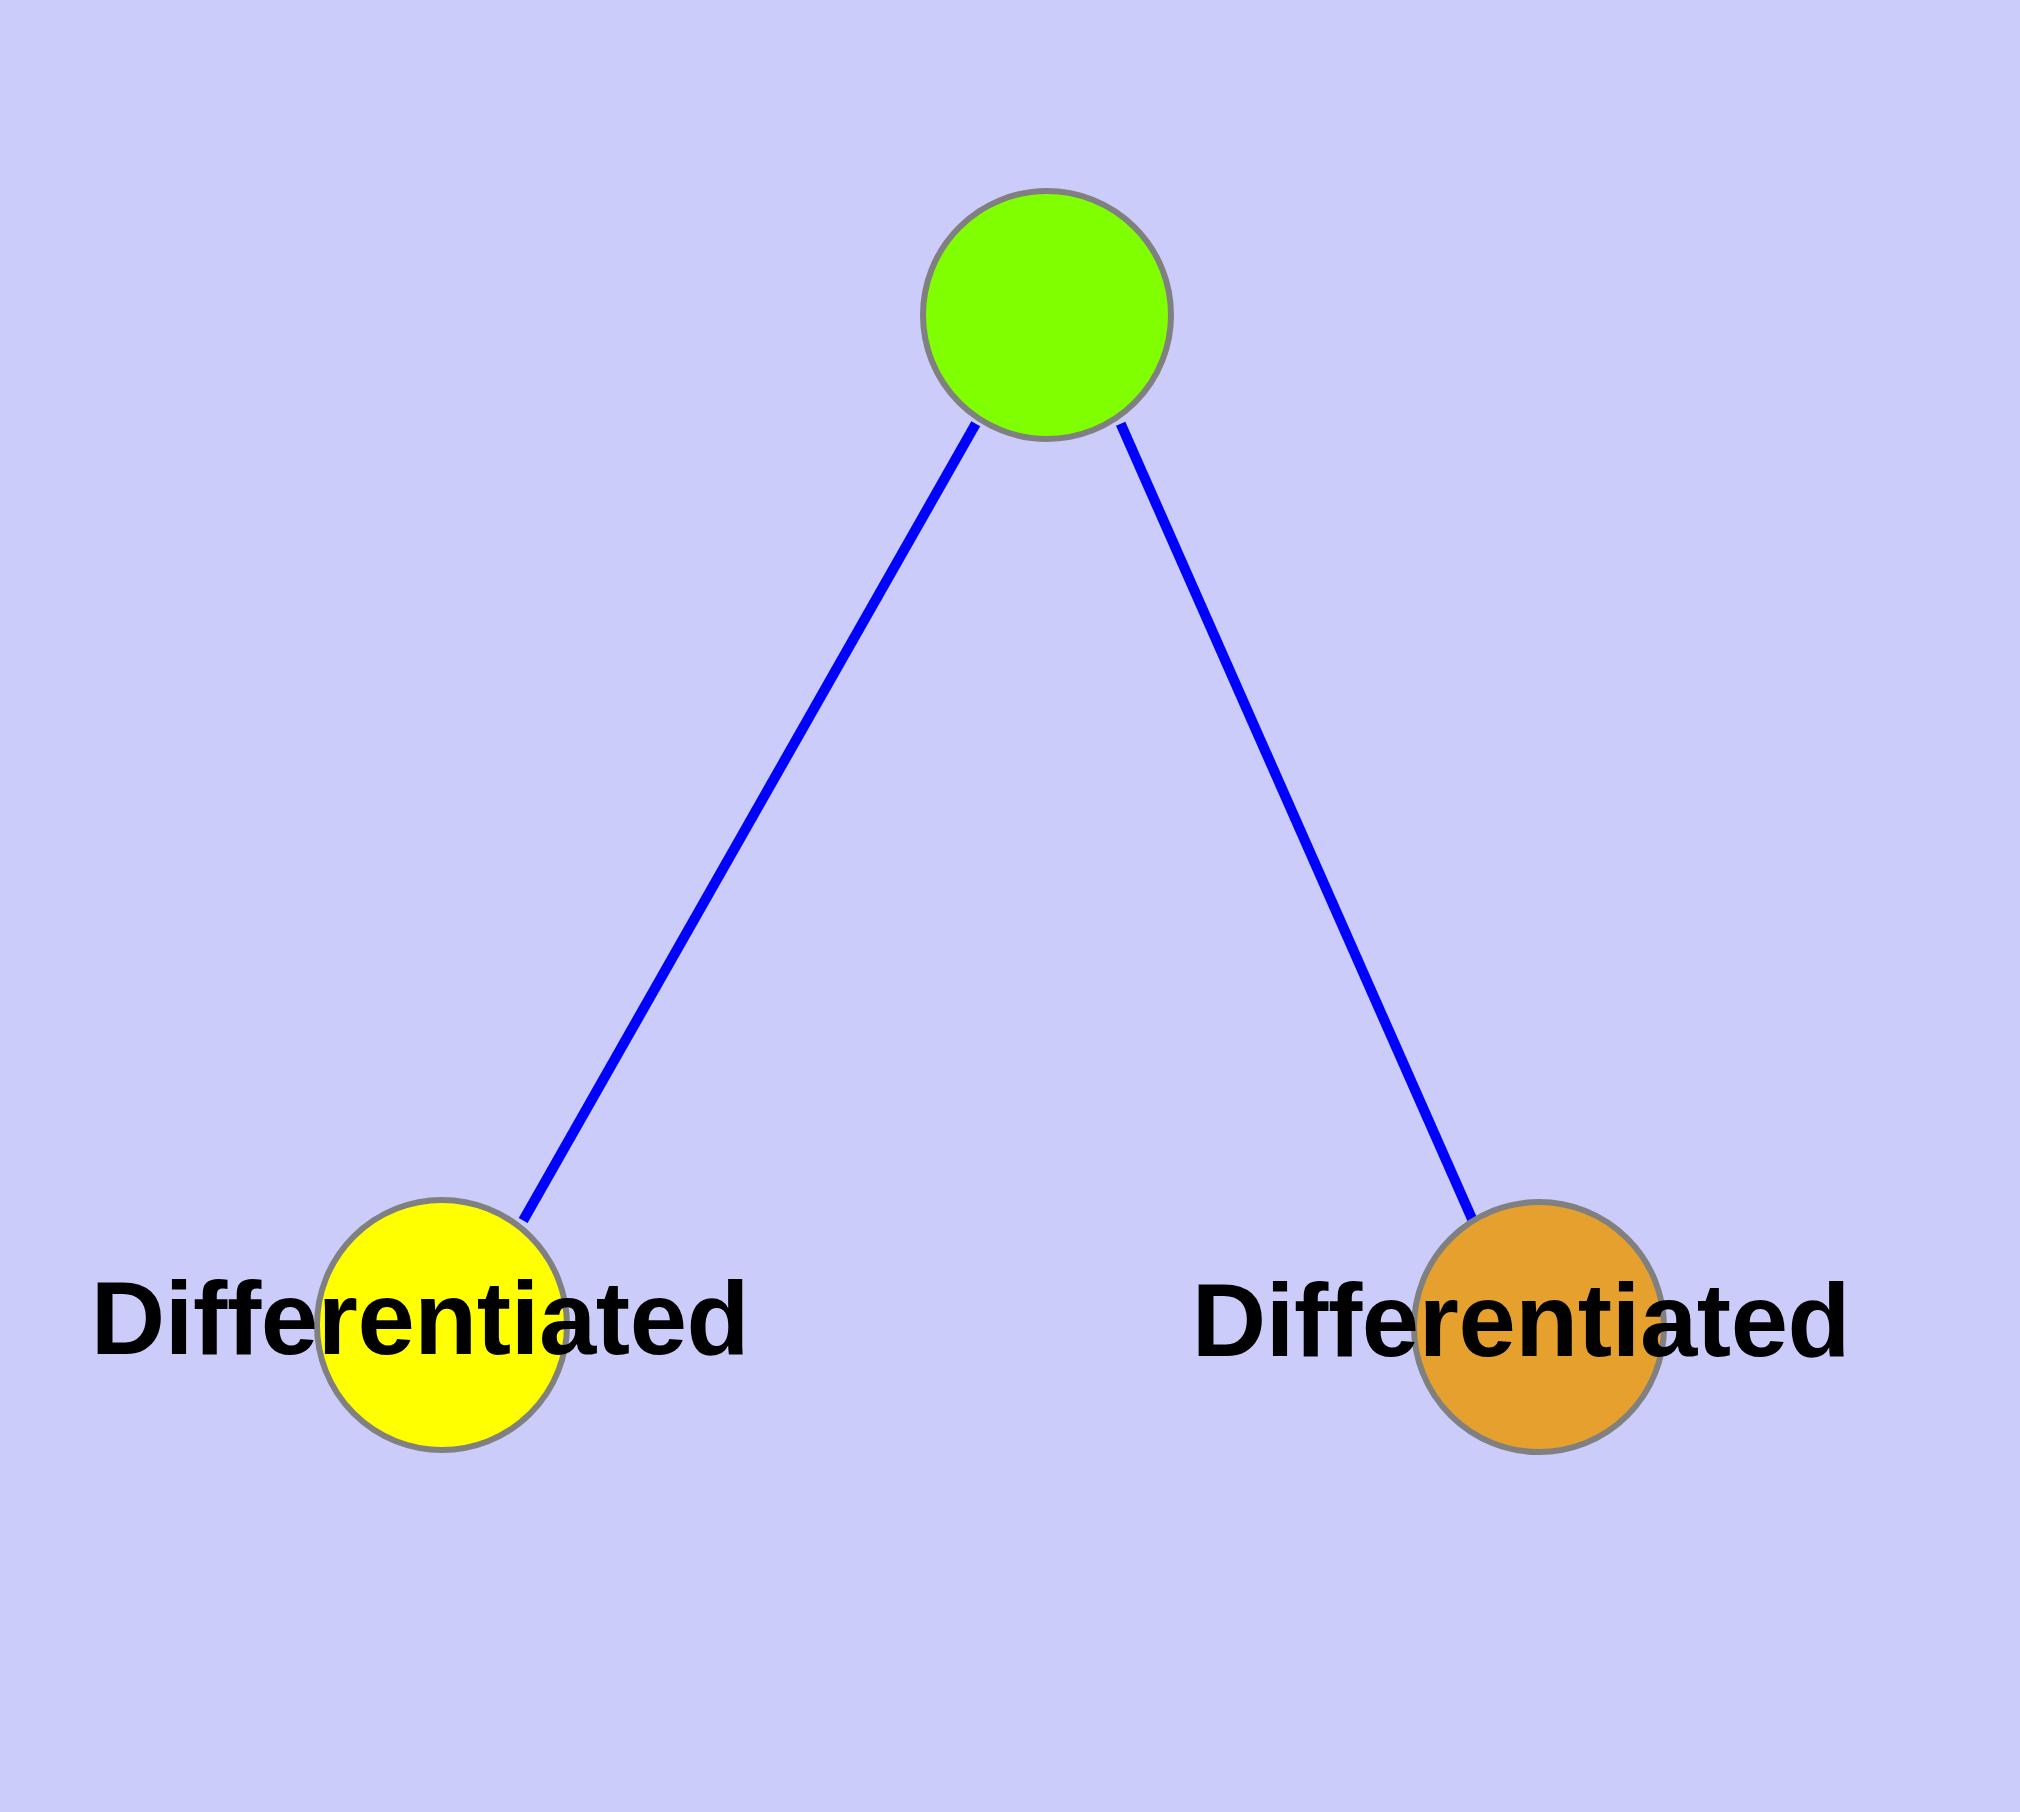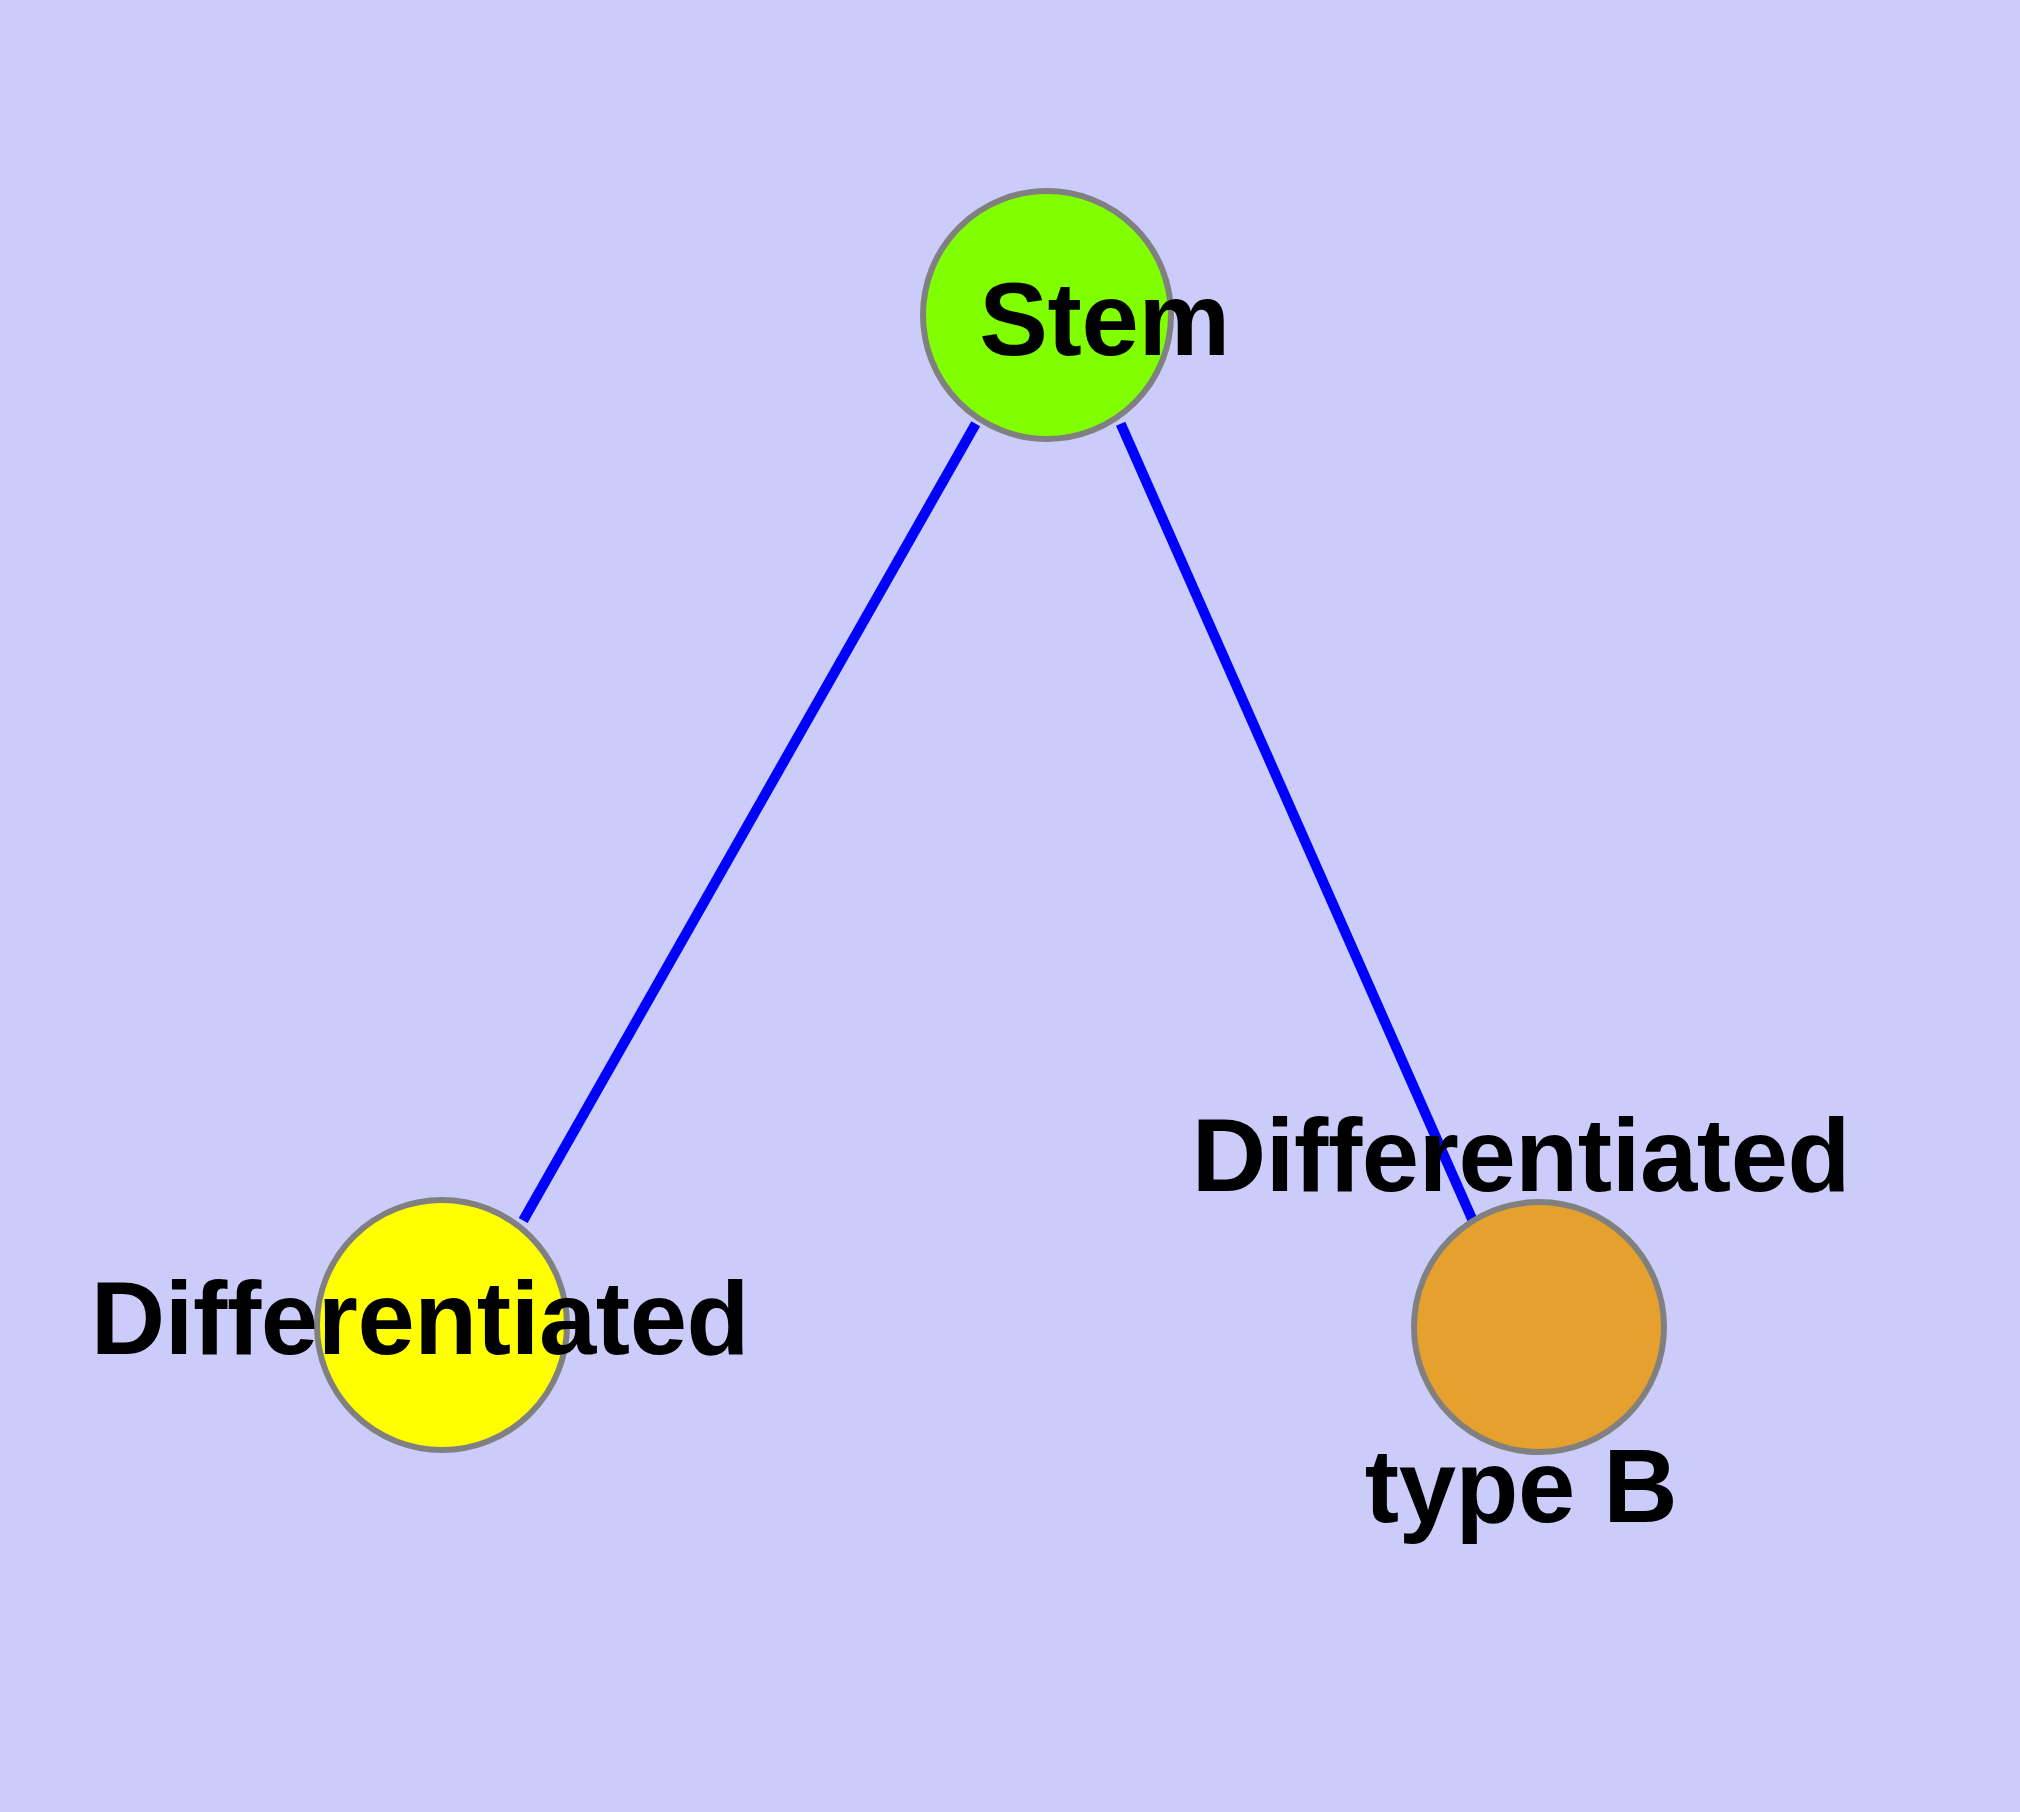--- a/index.html
+++ b/index.html
@@ -57,27 +57,23 @@
     <line id="edge-a" x1="1151" y1="500" x2="617" y2="1440" stroke="#0000FF" stroke-width="12" stroke-linecap="butt"></line>
     <line id="edge-b" x1="1322" y1="500" x2="1740" y2="1446" stroke="#0000FF" stroke-width="12" stroke-linecap="butt"></line>
   </svg>
 
   <div class="node" id="node-stem" style="left: 920px; top: 188px; width: 254px; height: 254px; background: rgb(128, 255, 0); border-color: rgb(128, 128, 128);"></div>
 
   <div class="node" id="node-diff-a" style="left: 314px; top: 1197px; width: 256px; height: 256px; background: rgb(255, 255, 0); border-color: rgb(128, 128, 128);"></div>
 
   <div class="node" id="node-diff-b" style="left: 1411px; top: 1199px; width: 256px; height: 256px; background: rgb(229, 160, 46); border-color: rgb(128, 128, 128);"></div>
 
-  <div class="node-label" id="label-stem" style="left:1048px; top:320px;">
-    <span>Stem</span>
-  </div>
 
   <div class="node-label" id="label-diff-a" style="left:420px; top:1320px;">
     <div>Differentiated</div>
   </div>
 
   <div class="node-label" id="label-diff-b" style="left:1521px; top:1322px;">
     <div>Differentiated</div>
-    <div>type B</div>
   </div>
 
 </div>
 
 
 </body></html>

